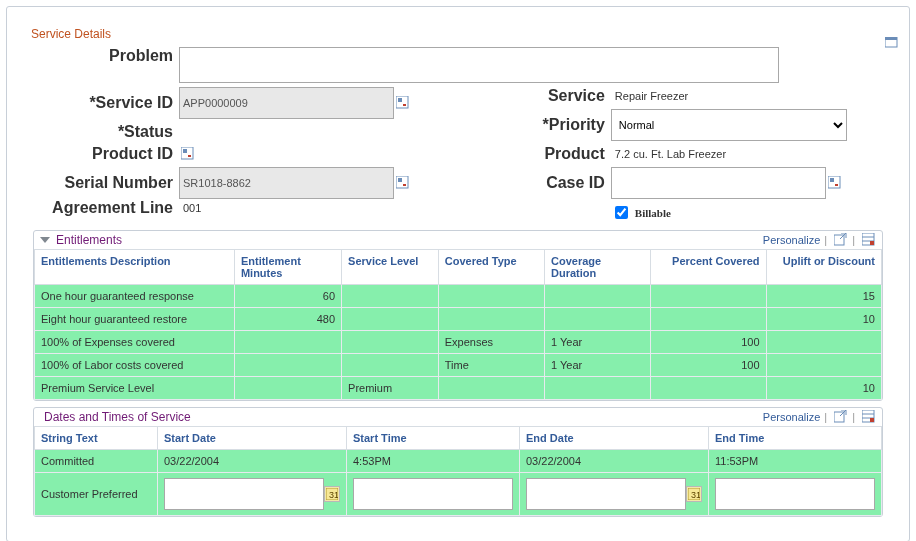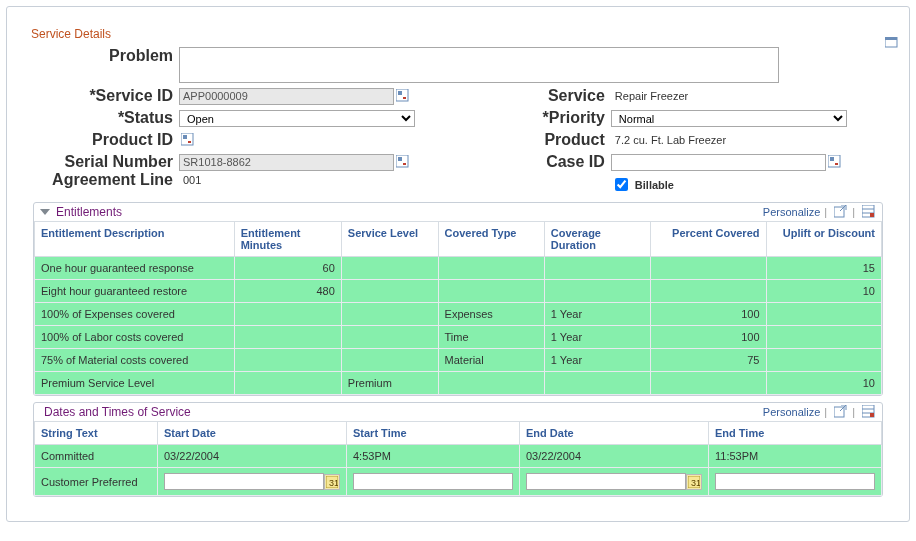--- a/index.html
+++ b/index.html
@@ -44,21 +44,21 @@
     width: 150px;
     font-weight: bold;
     color: #333;
     font-size: 16px;
   }
   input[type="text"], select, textarea {
     font-family: Arial, Helvetica, sans-serif;
     font-size: 11px;
     border: 1px solid #a8a8a8;
     padding: 1px 3px;
-    height: 17px;
+    height: 32px;
     background: #fff;
   }
   input[readonly], input[disabled] {
     background: #e8e8e8;
     color: #555;
   }
   textarea {
     height: 36px;
     resize: none;
     width: 600px;
@@ -134,21 +134,21 @@
   }
   table.grid th.rnum, table.grid td.rnum { text-align:right; }
   table.grid td {
     border: 1px solid #e6eaef;
     padding: 5px 6px;
     font-size:11px;
     color:#333;
     background:#86efac;
     height: 22px;
   }
-  .billable-lbl { font-weight: bold; margin-left:4px; }
+  .billable-lbl { font-weight: bold; margin-left:4px;font-family:Liberation Serif, serif; }
   .top-icon {
     position:absolute;
     right:10px; top:30px;
   }
   .date-input { display:flex; align-items:center; }
   .date-input input { width: 160px; }
   .cal { margin-left:0; border:1px solid #b8b8b8; background:#f2e9a8; width:16px; height:16px; display:inline-flex;align-items:center;justify-content:center;}
 </style>
 </head>
 <body>
@@ -203,23 +203,20 @@
           <div class="lbl">*Service ID</div>
           <input type="text" readonly="" style="width: 215px;" value="APP0000009">
           <span class="lookup">
               <svg>
                 <use href="#i-lookup"></use>
               </svg>
             </span>
         </div>
         <div class="row">
           <div class="lbl">*Status</div>
-          <select style="width:236px">
-            <option>Open</option>
-          </select>
         </div>
         <div class="row">
           <div class="lbl">Product ID</div>
           <span class="lookup">
               <svg>
                 <use href="#i-lookup"></use>
               </svg>
             </span>
         </div>
         <div class="row">
@@ -287,21 +284,21 @@
           <span class="ico">
               <svg>
                 <use href="#i-grid"></use>
               </svg>
             </span>
         </div>
       </div>
       <table class="grid">
         <thead>
           <tr>
-            <th style="width:210px">Entitlement Description</th>
+            <th style="width:210px">Entitlements Description</th>
             <th style="width:110px">Entitlement Minutes</th>
             <th style="width:100px">Service Level</th>
             <th style="width:110px">Covered Type</th>
             <th style="width:110px">Coverage Duration</th>
             <th class="rnum" style="width:120px">Percent Covered</th>
             <th class="rnum" style="width:120px">Uplift or Discount</th>
           </tr>
         </thead>
         <tbody id="ent-body">
             <tr>
@@ -331,29 +328,20 @@
               <td class="rnum">100</td>
               <td class="rnum"></td>
             </tr>
             <tr>
               <td>100% of Labor costs covered</td>
               <td class="rnum"></td>
               <td></td>
               <td>Time</td>
               <td>1 Year</td>
               <td class="rnum">100</td>
-              <td class="rnum"></td>
-            </tr>
-            <tr>
-              <td>75% of Material costs covered</td>
-              <td class="rnum"></td>
-              <td></td>
-              <td>Material</td>
-              <td>1 Year</td>
-              <td class="rnum">75</td>
               <td class="rnum"></td>
             </tr>
             <tr>
               <td>Premium Service Level</td>
               <td class="rnum"></td>
               <td>Premium</td>
               <td></td>
               <td></td>
               <td class="rnum"></td>
               <td class="rnum">10</td>

